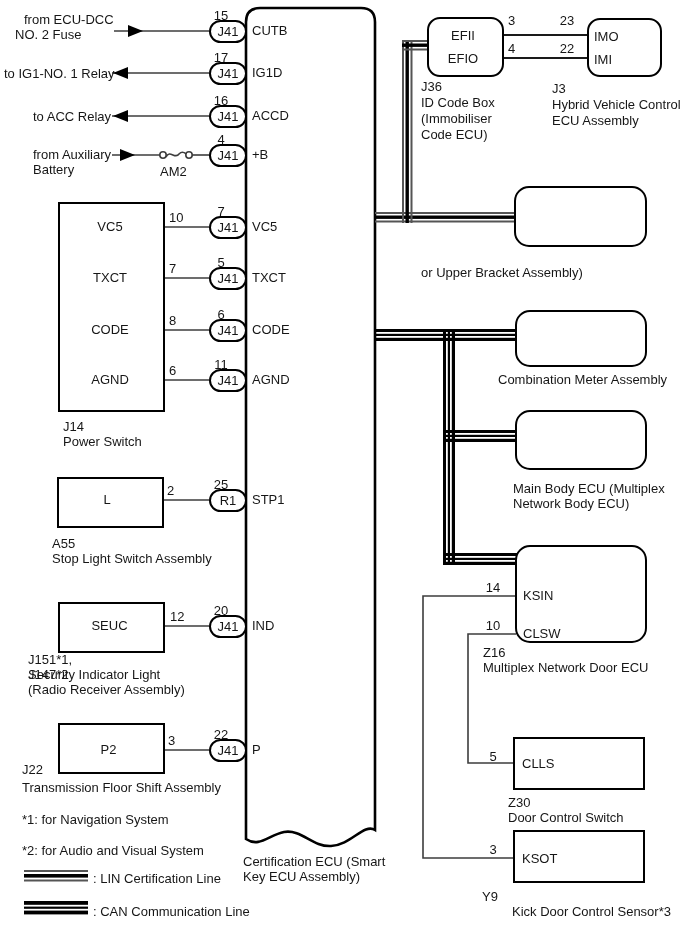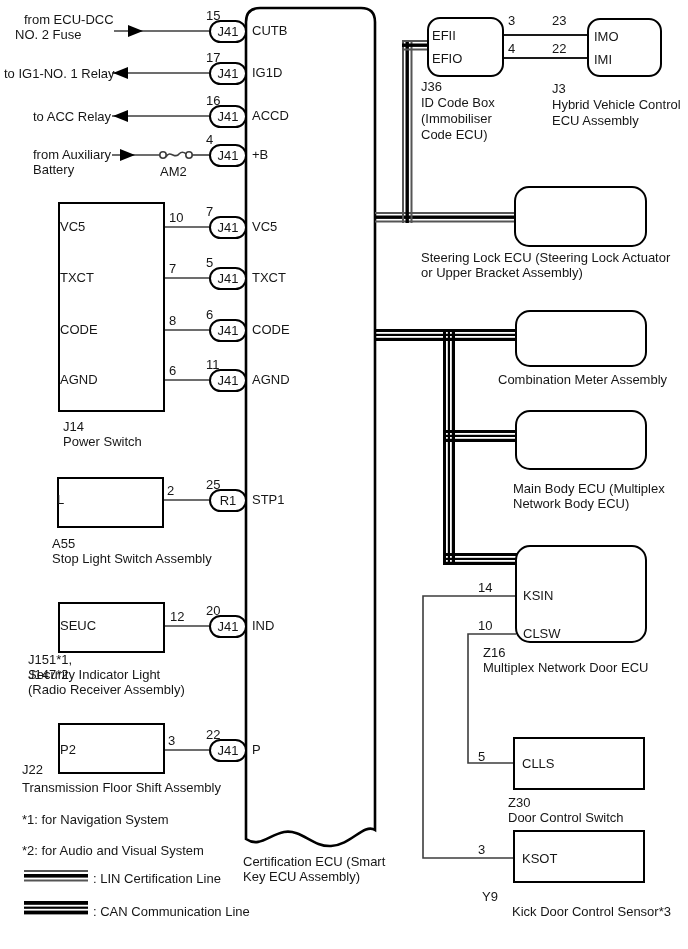--- a/index.html
+++ b/index.html
@@ -1,19 +1,19 @@
 <!DOCTYPE html>
 <html><head>
 <meta charset="utf-8">
 <style>
   html,body{margin:0;padding:0;background:#fff}
   .canvas{position:relative;width:688px;height:949px;background:#fff;overflow:hidden;
           font-family:"Liberation Sans","DejaVu Sans",sans-serif;color:#161616}
   .t{position:absolute;font-size:13px;line-height:15px;white-space:nowrap;z-index:2}
-  .tr{text-align:left}
+  .tr{text-align:center}
   .box{position:absolute;border:2px solid #000;background:#fff;z-index:2;box-sizing:border-box}
   .rnd{border-radius:14px;border-width:2.4px}
   .oval{position:absolute;width:38px;height:23px;border:2.2px solid #000;border-radius:12px;
         background:#fff;text-align:center;font-size:13px;line-height:19px;z-index:3;box-sizing:border-box}
   svg.wires{position:absolute;left:0;top:0;z-index:1}
 </style>
 </head>
 <body>
 
 <div class="canvas">
@@ -190,21 +190,20 @@
   <div class="box rnd" style="left:587px;top:18px;width:75px;height:59px;border-radius:13px"></div>
   <div class="t" style="left:594px;top:29px">IMO</div>
   <div class="t" style="left:594px;top:52px">IMI</div>
   <div class="t tr" style="left:552px;top:13px;width:30px">23</div>
   <div class="t tr" style="left:552px;top:41px;width:30px">22</div>
   <div class="t" style="left:552px;top:81px">J3</div>
   <div class="t" style="left:552px;top:97px">Hybrid Vehicle Control</div>
   <div class="t" style="left:552px;top:113px">ECU Assembly</div>
 
   <div class="box rnd" style="left:514px;top:186px;width:133px;height:61px;border-radius:15px;border-width:2.6px"></div>
-  <div class="t" style="left:421px;top:250px">Steering Lock ECU (Steering Lock Actuator</div>
   <div class="t" style="left:421px;top:265px">or Upper Bracket Assembly)</div>
 
   <div class="box rnd" style="left:515px;top:310px;width:132px;height:57px;border-radius:15px;border-width:2.6px"></div>
   <div class="t" style="left:498px;top:372px">Combination Meter Assembly</div>
 
   <div class="box rnd" style="left:515px;top:410px;width:132px;height:60px;border-radius:15px;border-width:2.6px"></div>
   <div class="t" style="left:513px;top:481px">Main Body ECU (Multiplex</div>
   <div class="t" style="left:513px;top:496px">Network Body ECU)</div>
 
   <div class="box rnd" style="left:515px;top:545px;width:132px;height:98px;border-radius:15px;border-width:2.6px"></div>

